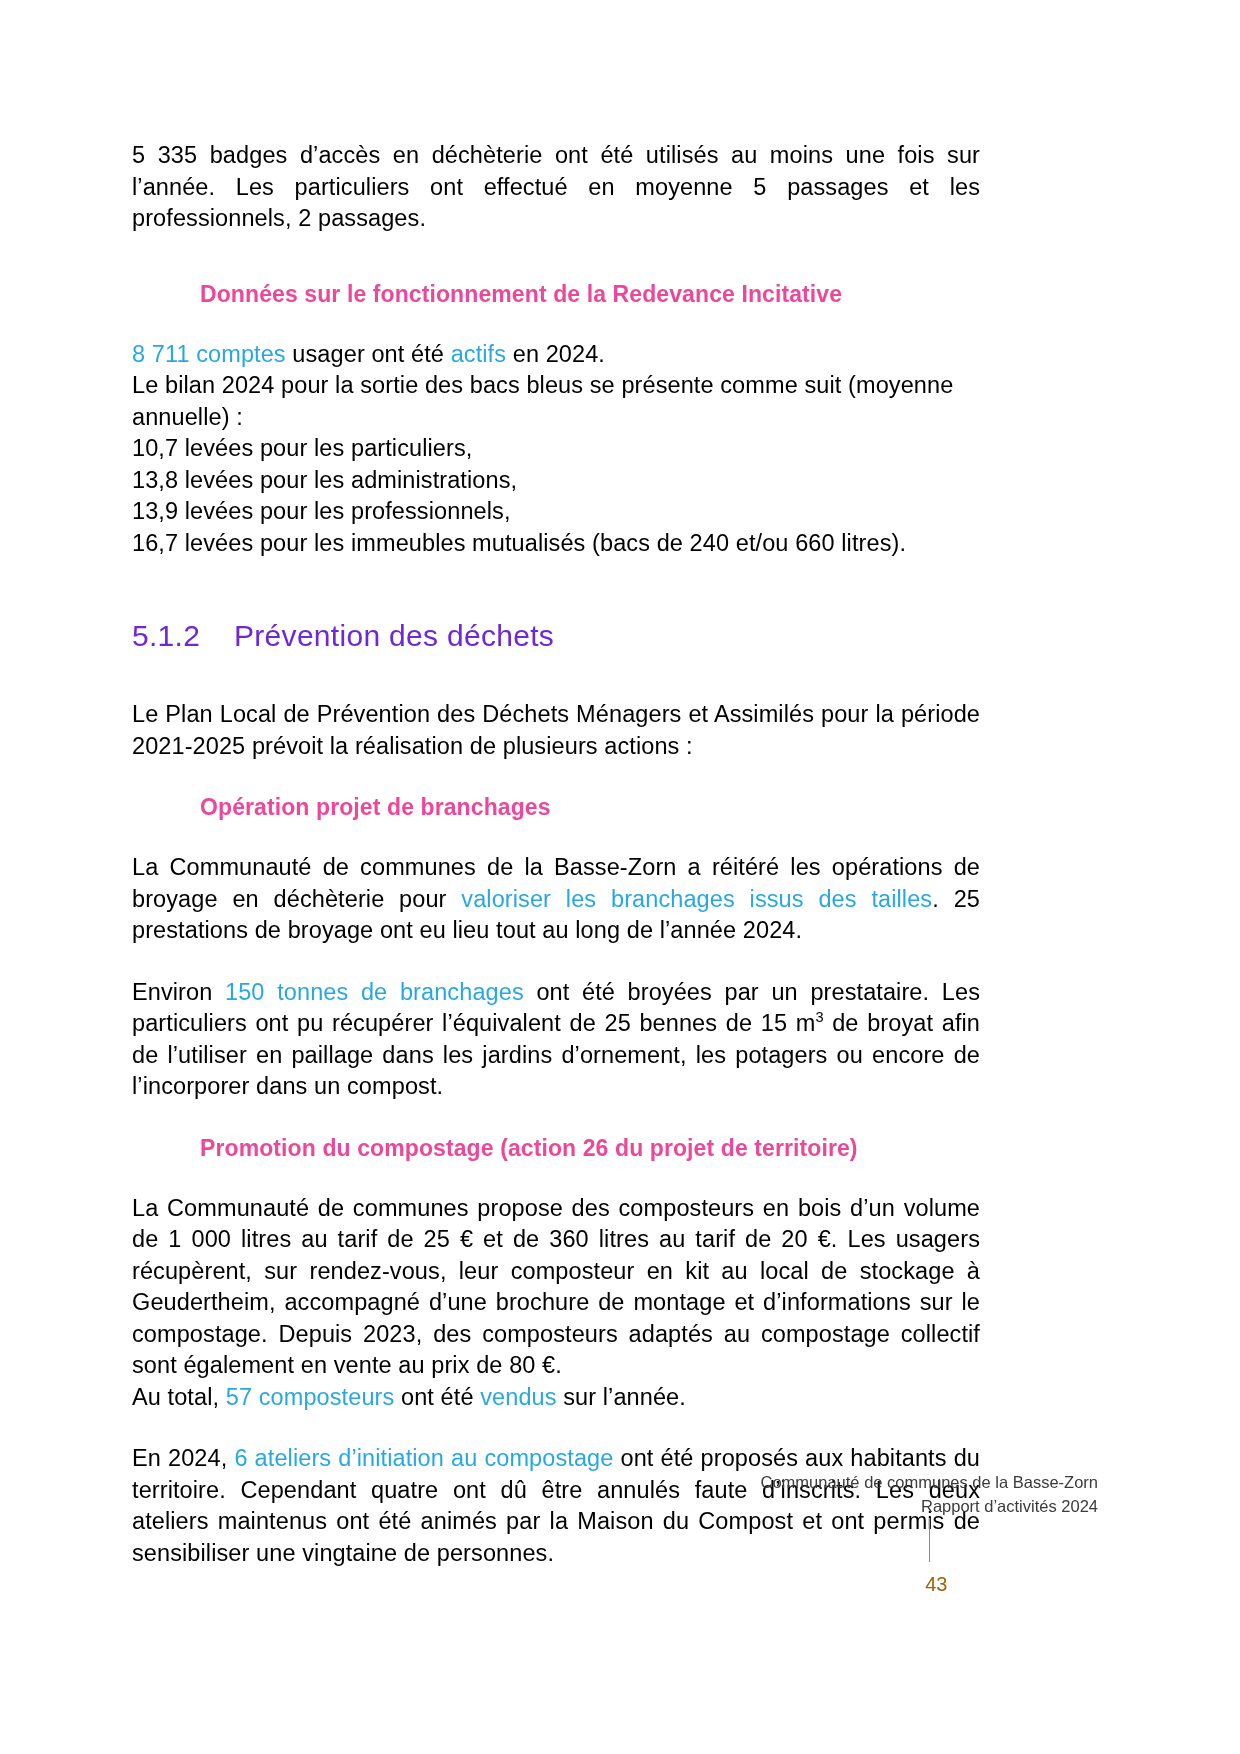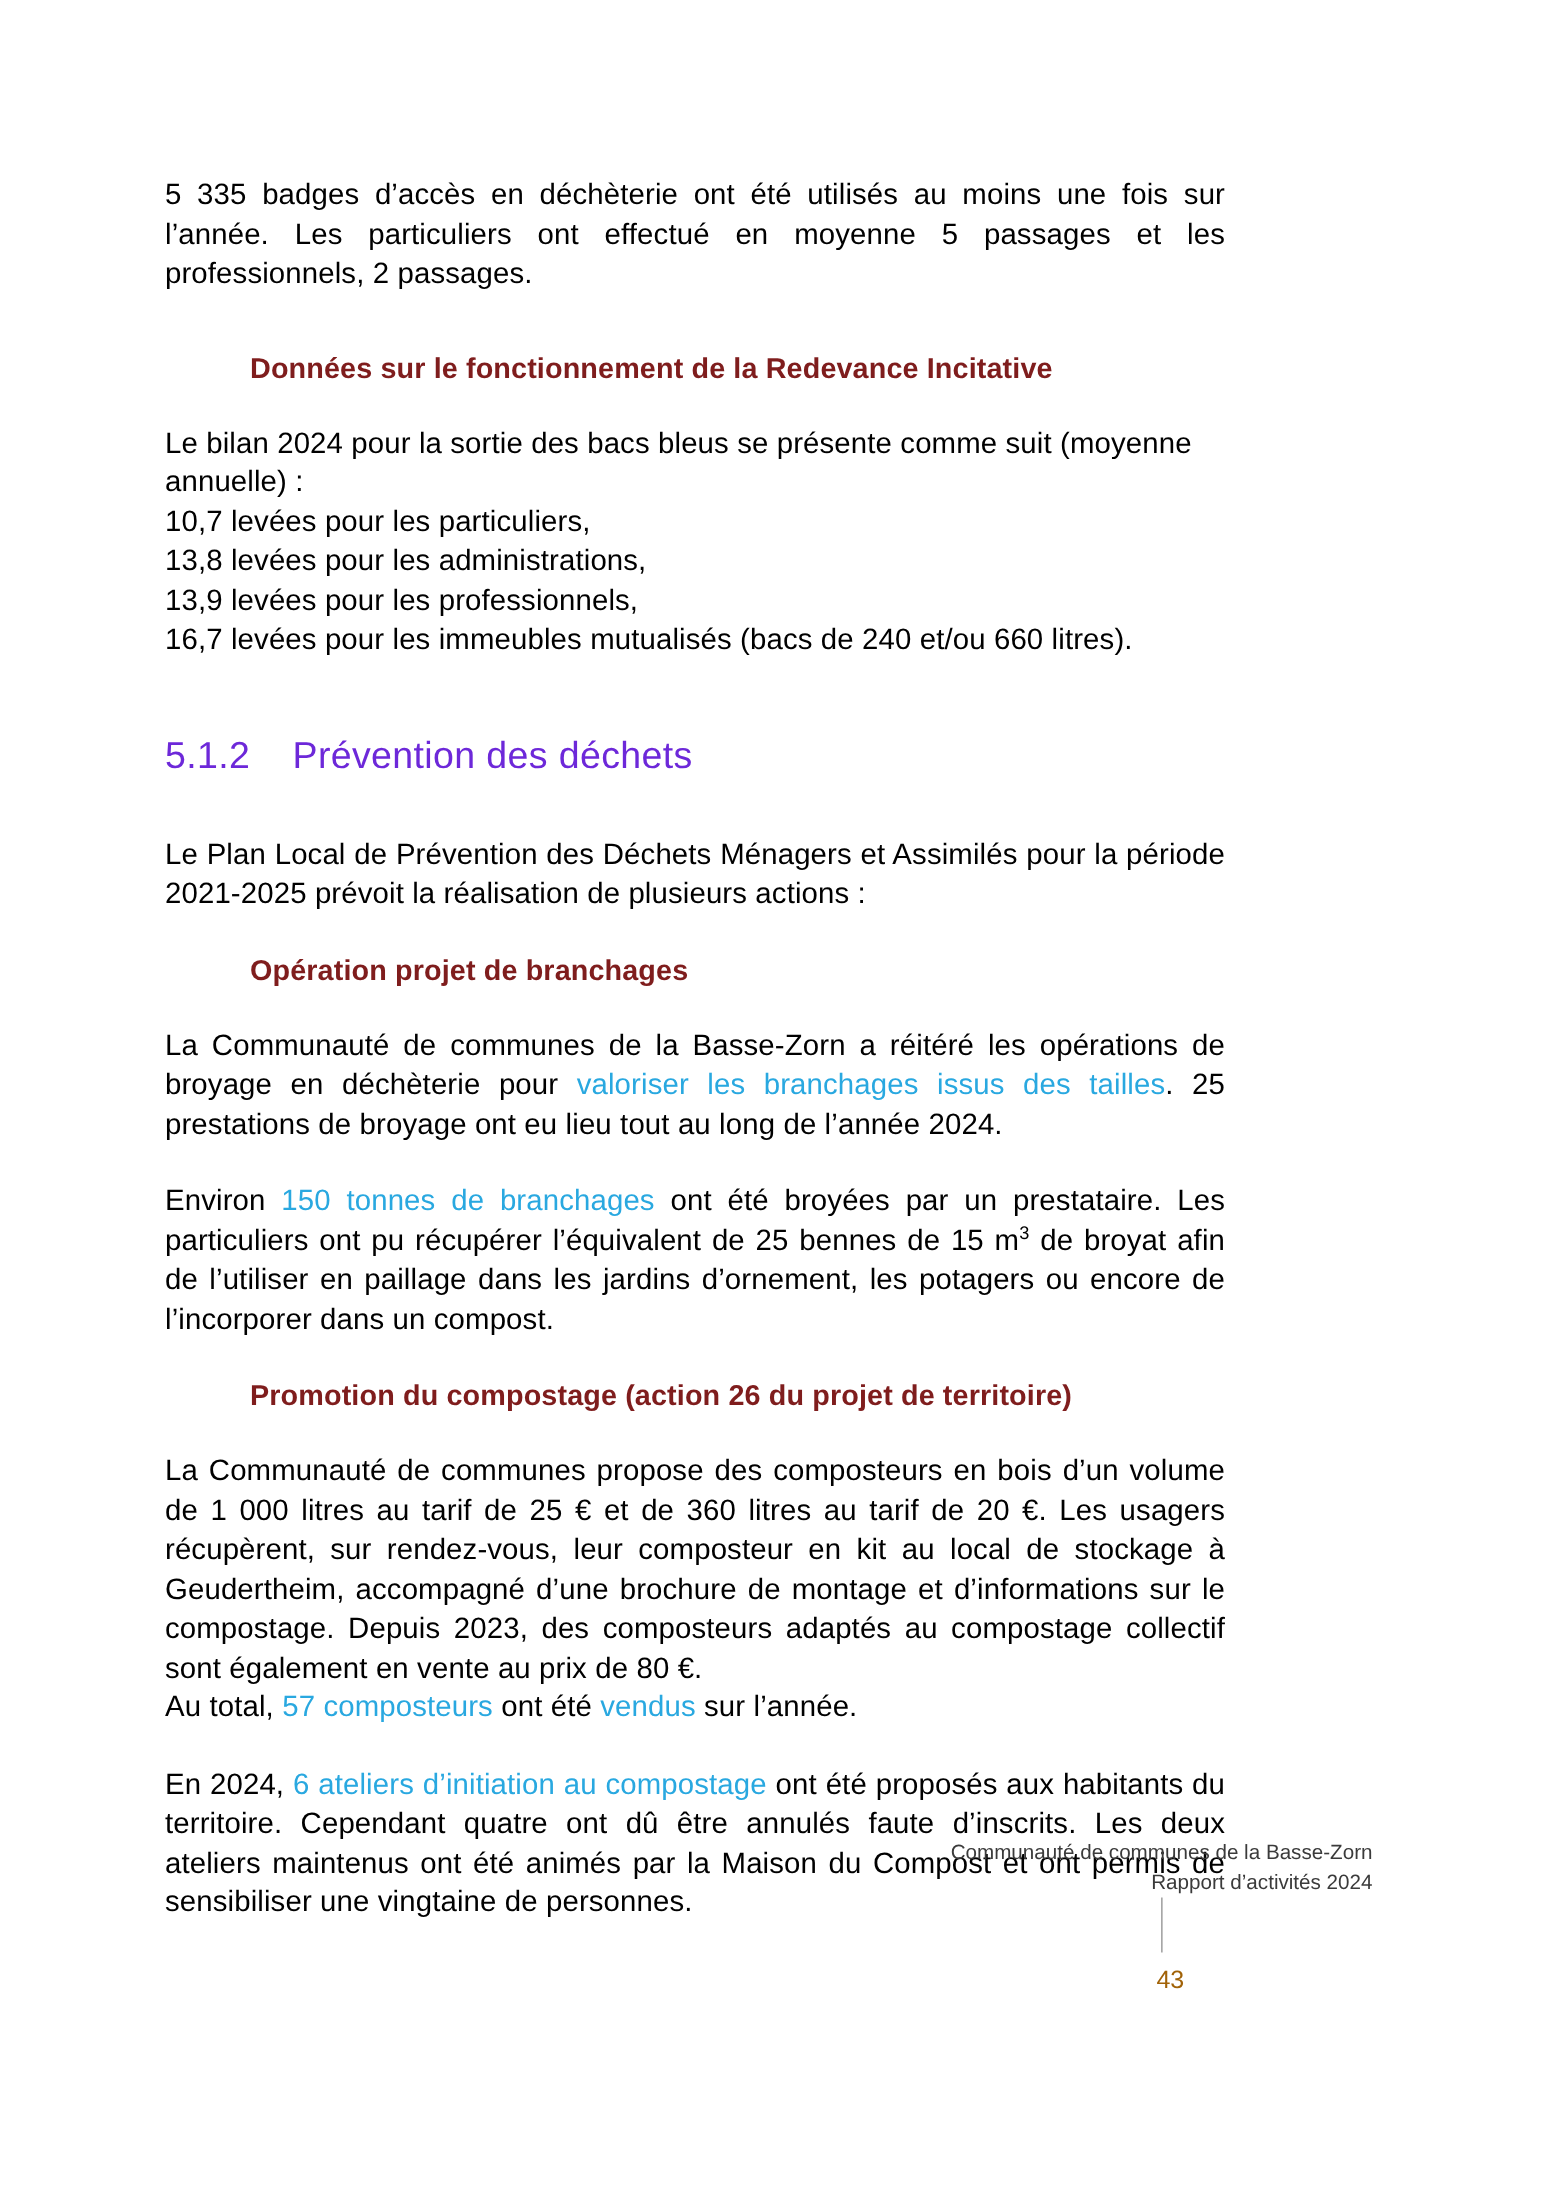--- a/index.html
+++ b/index.html
@@ -42,21 +42,21 @@
   .spacer-md { height: 30px; }
   .spacer-lg { height: 44px; }
   .spacer-xl { height: 58px; }
 
   h3.blue-head {
     margin: 0;
     padding-left: 68px;
     font-size: 23px;
     line-height: 30px;
     font-weight: 700;
-    color: #7f1d1d;
+    color: #ec4899;
     letter-spacing: 0.1px;
     text-align: left;
   }
   h2.green-head {
     margin: 0;
     font-size: 30px;
     line-height: 38px;
     font-weight: 400;
     color: #6d28d9;
     letter-spacing: 0.3px;
@@ -114,20 +114,21 @@
   <div class="content">
 
     <p class="body-text">5 335 badges d’accès en déchèterie ont été utilisés au moins une fois sur l’année. Les particuliers ont effectué en moyenne 5 passages et les professionnels, 2 passages.</p>
 
     <div class="spacer-lg"></div>
 
     <h3 class="blue-head">Données sur le fonctionnement de la Redevance Incitative</h3>
 
     <div class="spacer-md"></div>
 
+    <p class="body-text nojust"><span class="blue">8 711 comptes</span><span> usager ont été </span><span class="blue">actifs</span><span> en 2024.</span></p>
 
     <p class="body-text nojust">Le bilan 2024 pour la sortie des bacs bleus se présente comme suit (moyenne annuelle) :</p>
 
     <p class="body-text nojust">10,7 levées pour les particuliers,</p>
     <p class="body-text nojust">13,8 levées pour les administrations,</p>
     <p class="body-text nojust">13,9 levées pour les professionnels,</p>
     <p class="body-text nojust">16,7 levées pour les immeubles mutualisés (bacs de 240 et/ou 660 litres).</p>
 
     <div class="spacer-xl"></div>
 

